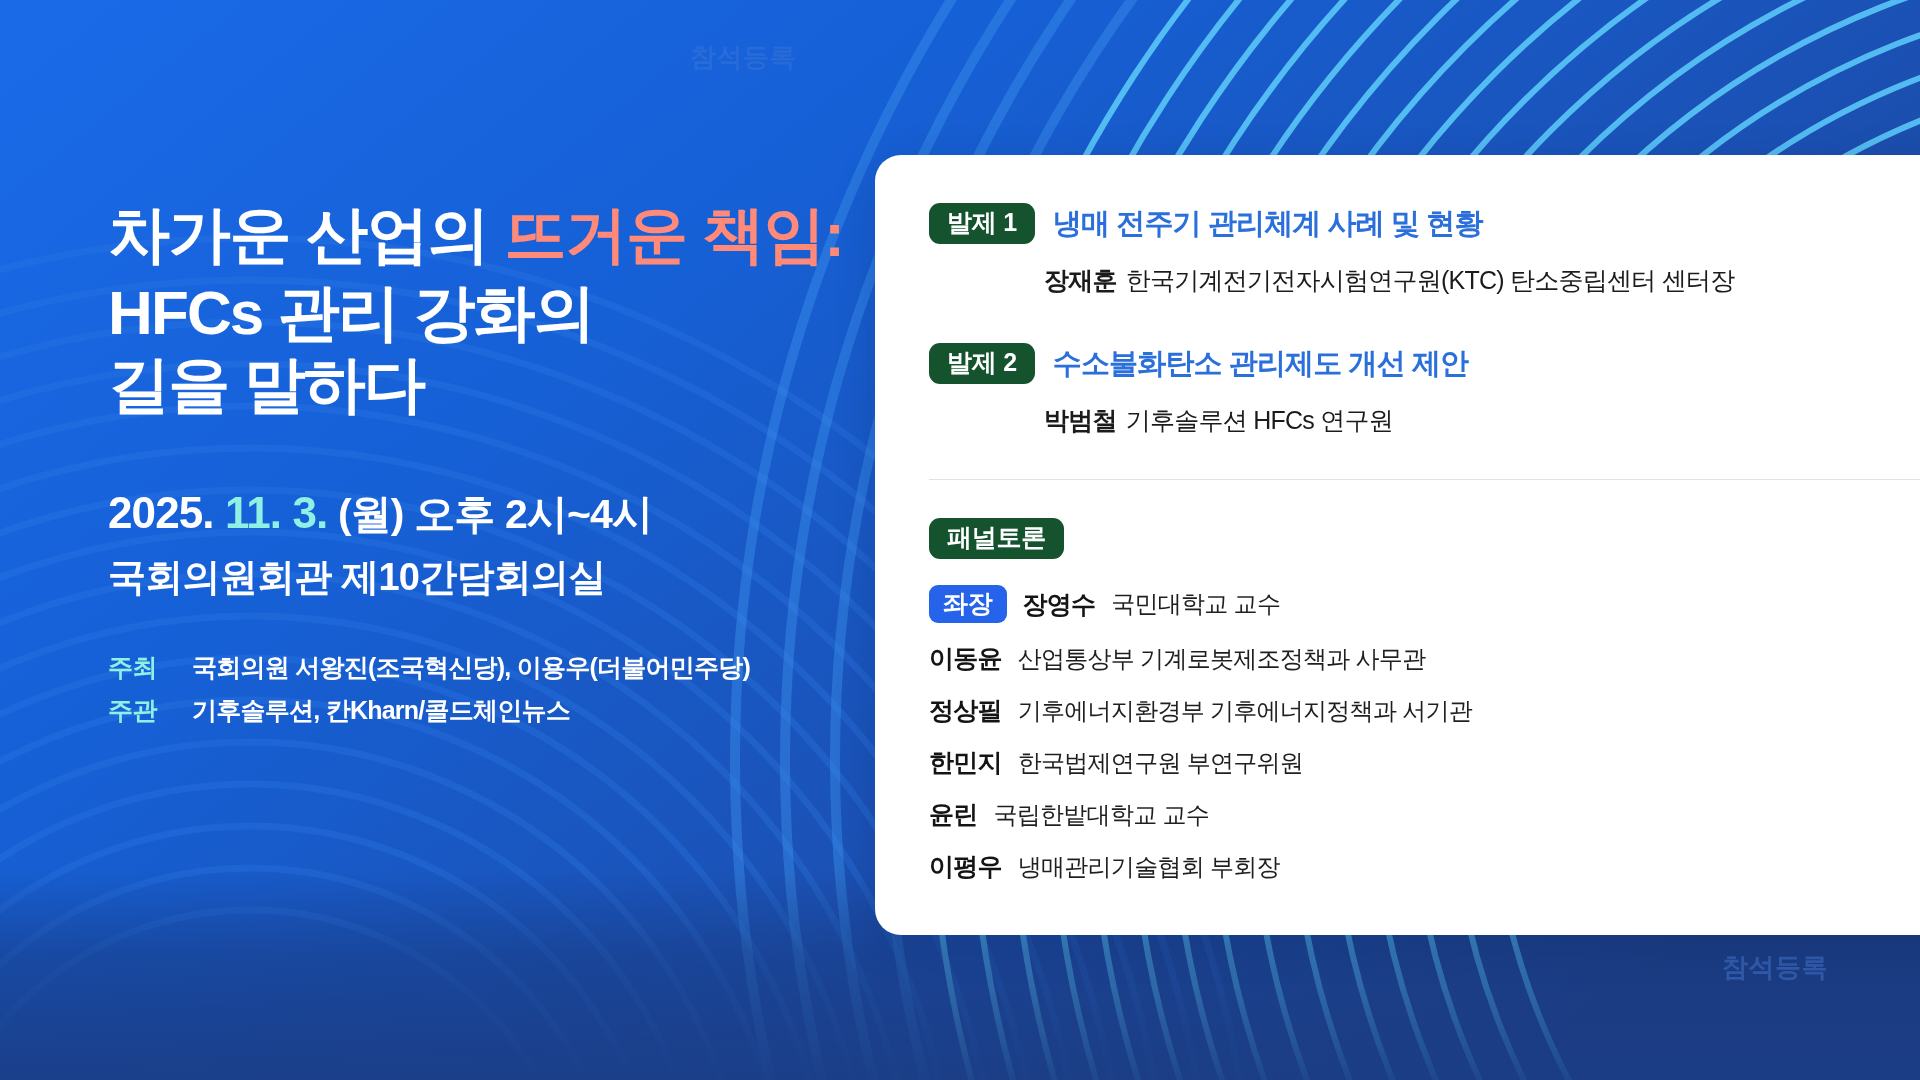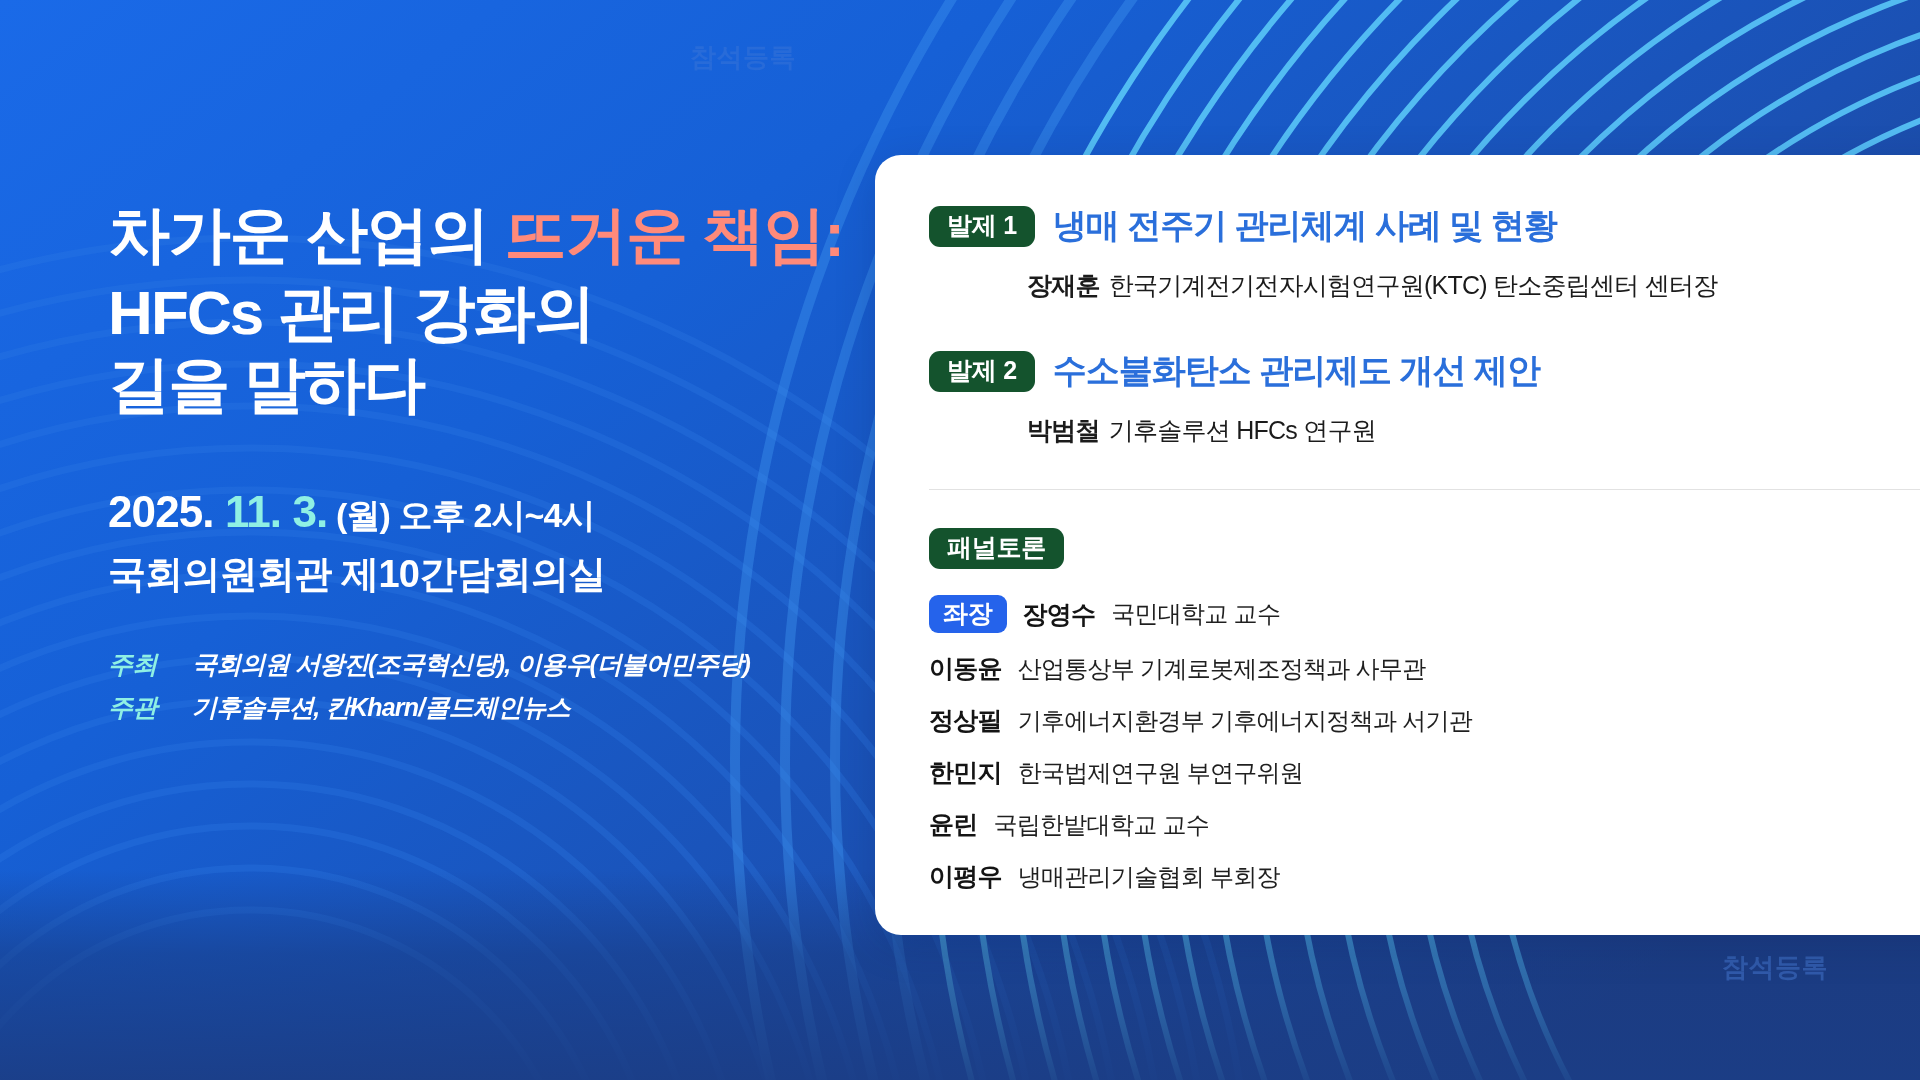--- a/index.html
+++ b/index.html
@@ -32,24 +32,24 @@
     letter-spacing:-.02em;white-space:nowrap;margin:0 0 8px 0;
   }
   .headline-1 .hot{color:#ff8a7a;}
   .headline-2{
     font-size:62px;font-weight:700;color:#ffffff;line-height:1.16;
     letter-spacing:-.03em;margin:0;
   }
   .headline-2 .l2{display:block;}
   .when{margin-top:66px;font-size:44px;font-weight:700;color:#ffffff;letter-spacing:-.02em;white-space:nowrap;}
   .when .accent{color:#8ff0e4;}
-  .when .small{font-size:34px;}
+  .when .small{font-size:41px;}
   .where{margin-top:10px;font-size:38px;font-weight:700;color:#ffffff;letter-spacing:-.02em;}
   .orgs{margin-top:48px;}
-  .org-row{display:flex;align-items:baseline;margin-bottom:10px;white-space:nowrap;font-style:italic;}
+  .org-row{display:flex;align-items:baseline;margin-bottom:10px;white-space:nowrap;}
   .org-key{font-size:25px;font-weight:700;color:#8ff0e4;letter-spacing:-.02em;min-width:84px;}
   .org-val{font-size:25px;font-weight:700;color:#ffffff;letter-spacing:-.03em;}
 
   
   .card{
     position:absolute;left:875px;top:155px;width:1120px;height:780px;
     background:#ffffff;border-radius:26px 0 0 26px;
     box-shadow:0 10px 40px rgba(8,30,80,.18);
     padding:0;overflow:hidden;
   }
@@ -59,23 +59,23 @@
   .chip-dark{
     display:inline-block;background:#14532d;color:#ffffff;
     font-size:25px;font-weight:700;letter-spacing:-.01em;
     padding:7px 18px 9px 18px;border-radius:11px;line-height:1;white-space:nowrap;
   }
   .chip-blue{
     display:inline-block;background:#2563eb;color:#ffffff;
     font-size:25px;font-weight:700;letter-spacing:-.01em;
     padding:6px 14px 7px 14px;border-radius:9px;line-height:1;white-space:nowrap;
   }
-  .sess-title{font-size:34px;font-weight:700;color:#2a6fdb;letter-spacing:-.03em;white-space:nowrap;}
+  .sess-title{font-size:29px;font-weight:700;color:#2a6fdb;letter-spacing:-.03em;white-space:nowrap;}
   .sess-person{margin:20px 0 0 98px;font-size:25px;color:#1b1b1b;letter-spacing:-.03em;white-space:nowrap;}
-  .sess-person .nm{font-weight:700;margin-right:9px;}
+  .sess-person .nm{font-weight:700;margin-right:9px;margin-left:17px;}
   .sess-gap{height:40px;}
   .divider{height:1px;background:#e2e2e2;margin:42px 0 0 0;}
   .panel-head{margin-top:38px;}
   .panel-list{margin-top:26px;}
   .panel-row{display:flex;align-items:center;gap:16px;margin-bottom:19px;white-space:nowrap;}
   .p-name{font-size:25px;font-weight:700;color:#141414;letter-spacing:-.03em;}
   .p-aff{font-size:24px;color:#1f1f1f;letter-spacing:-.03em;}
 </style>
 </head>
 <body>

